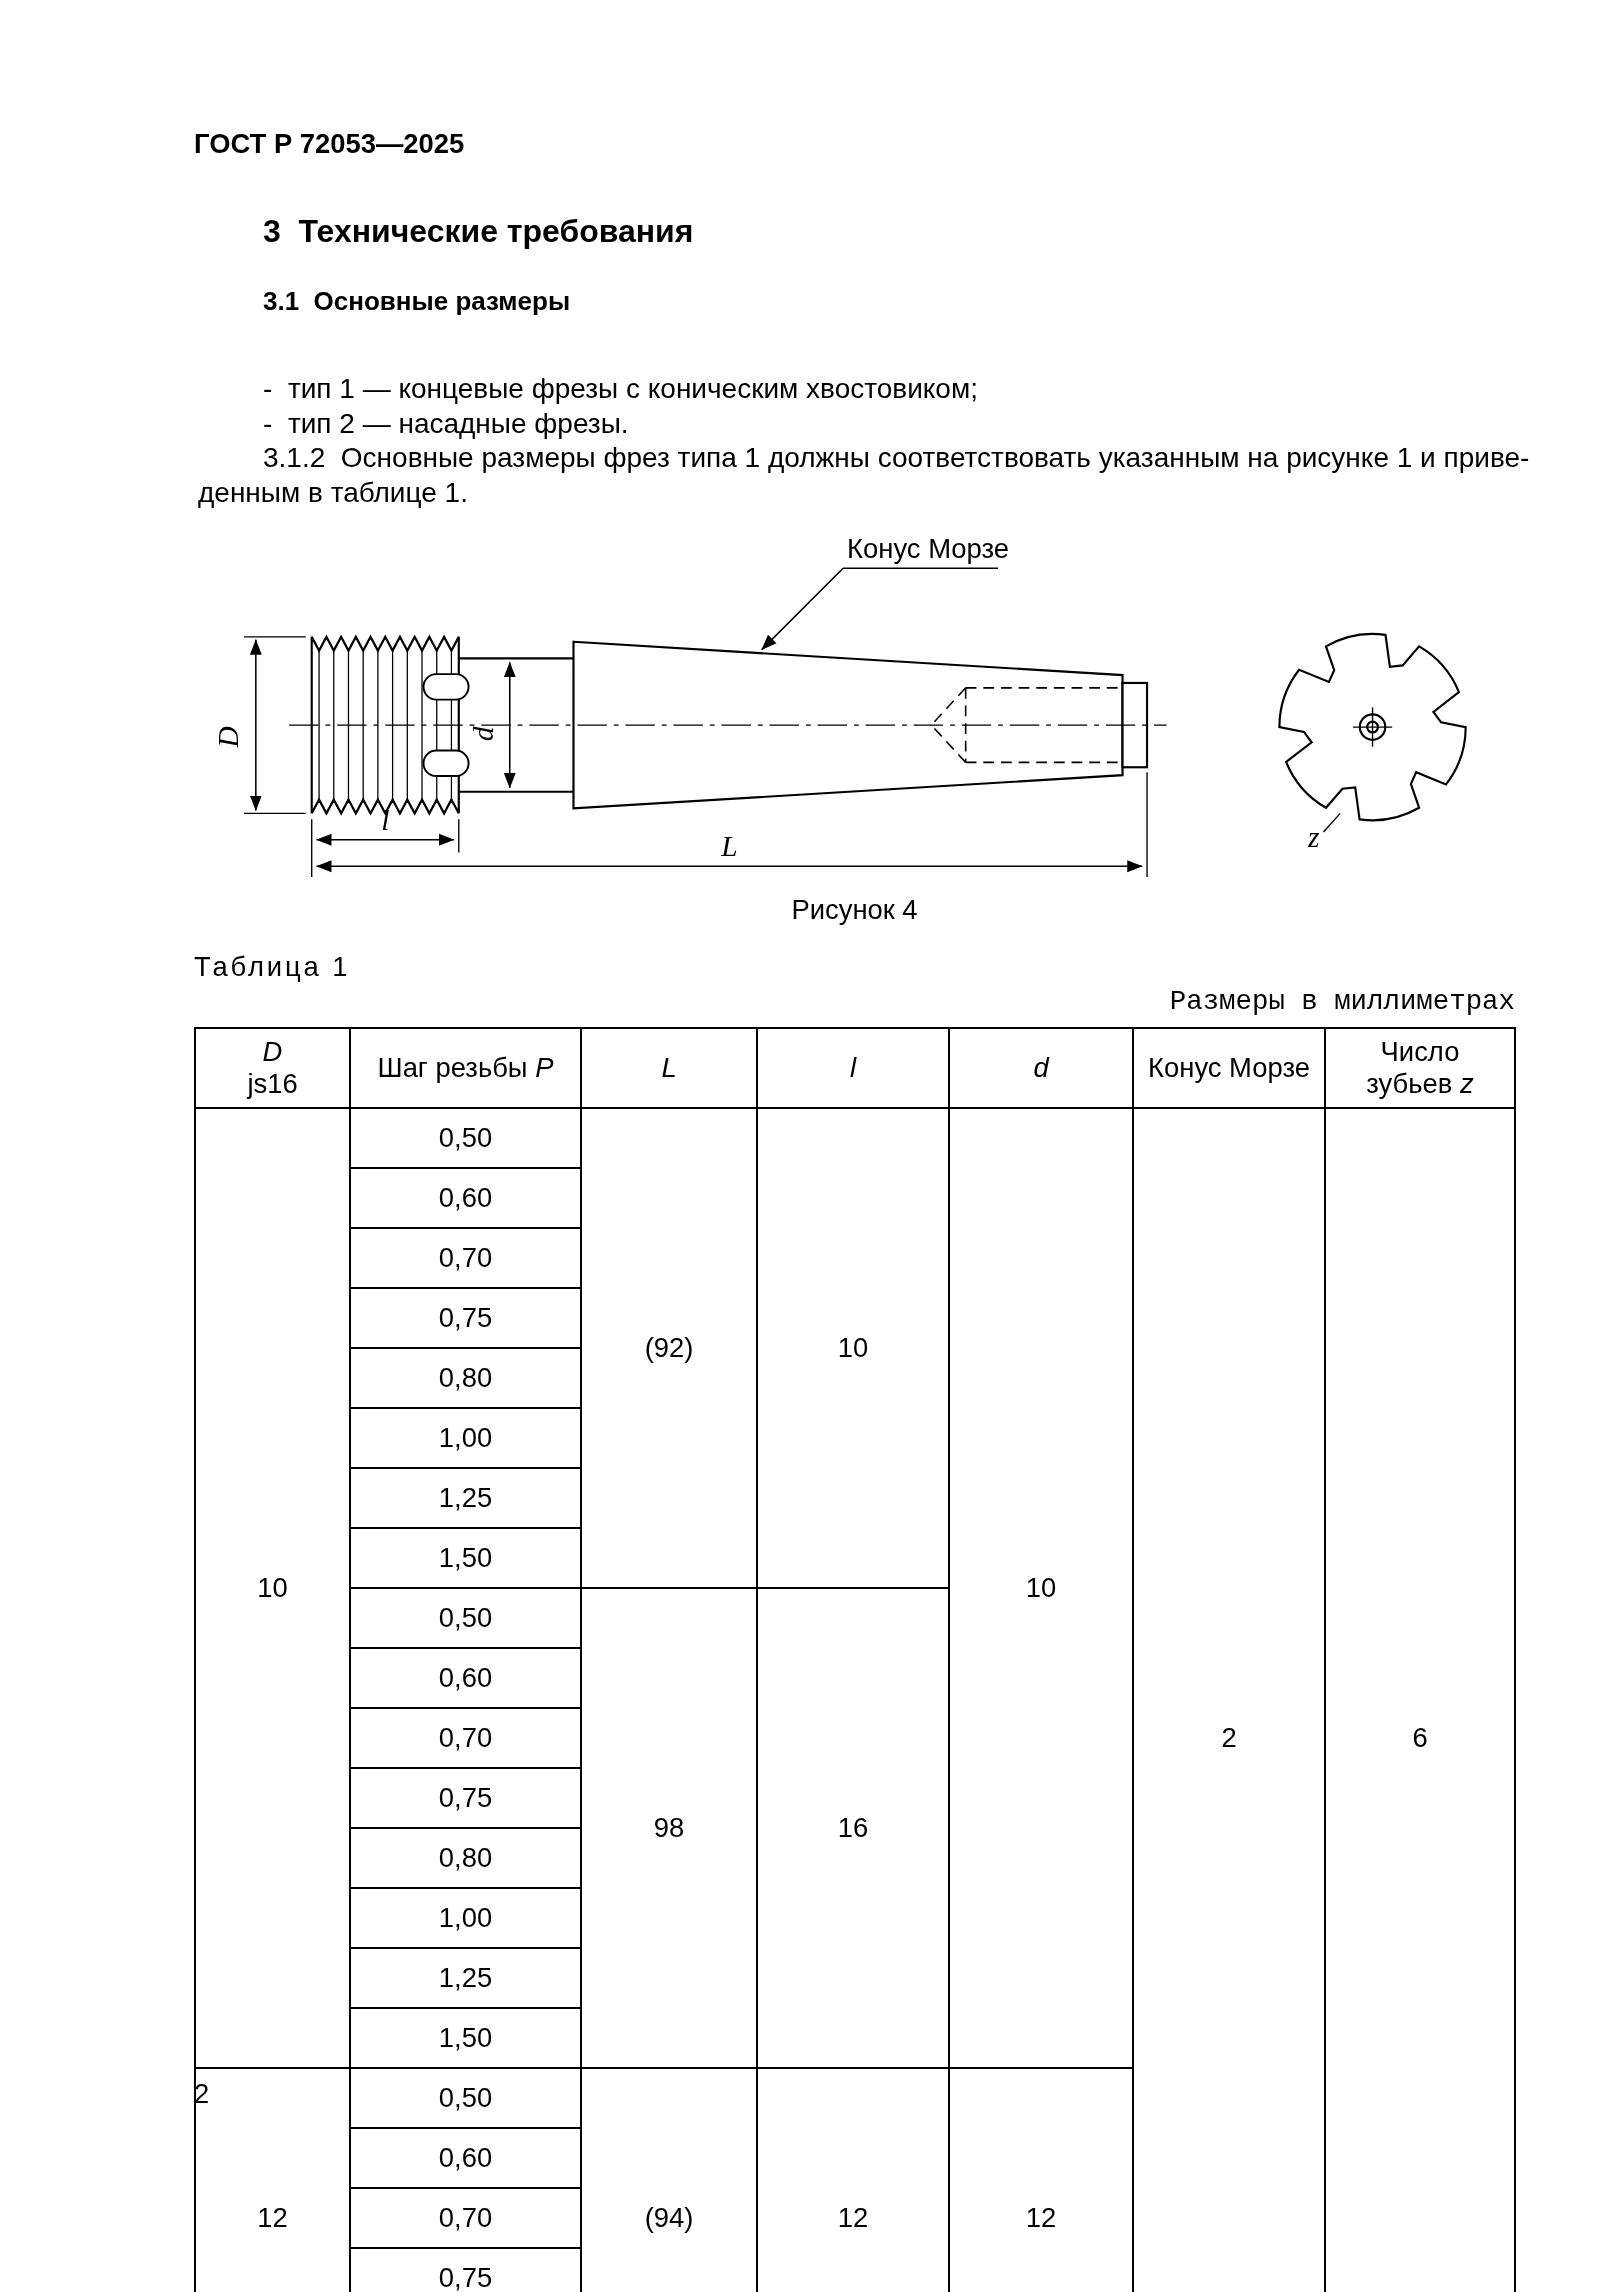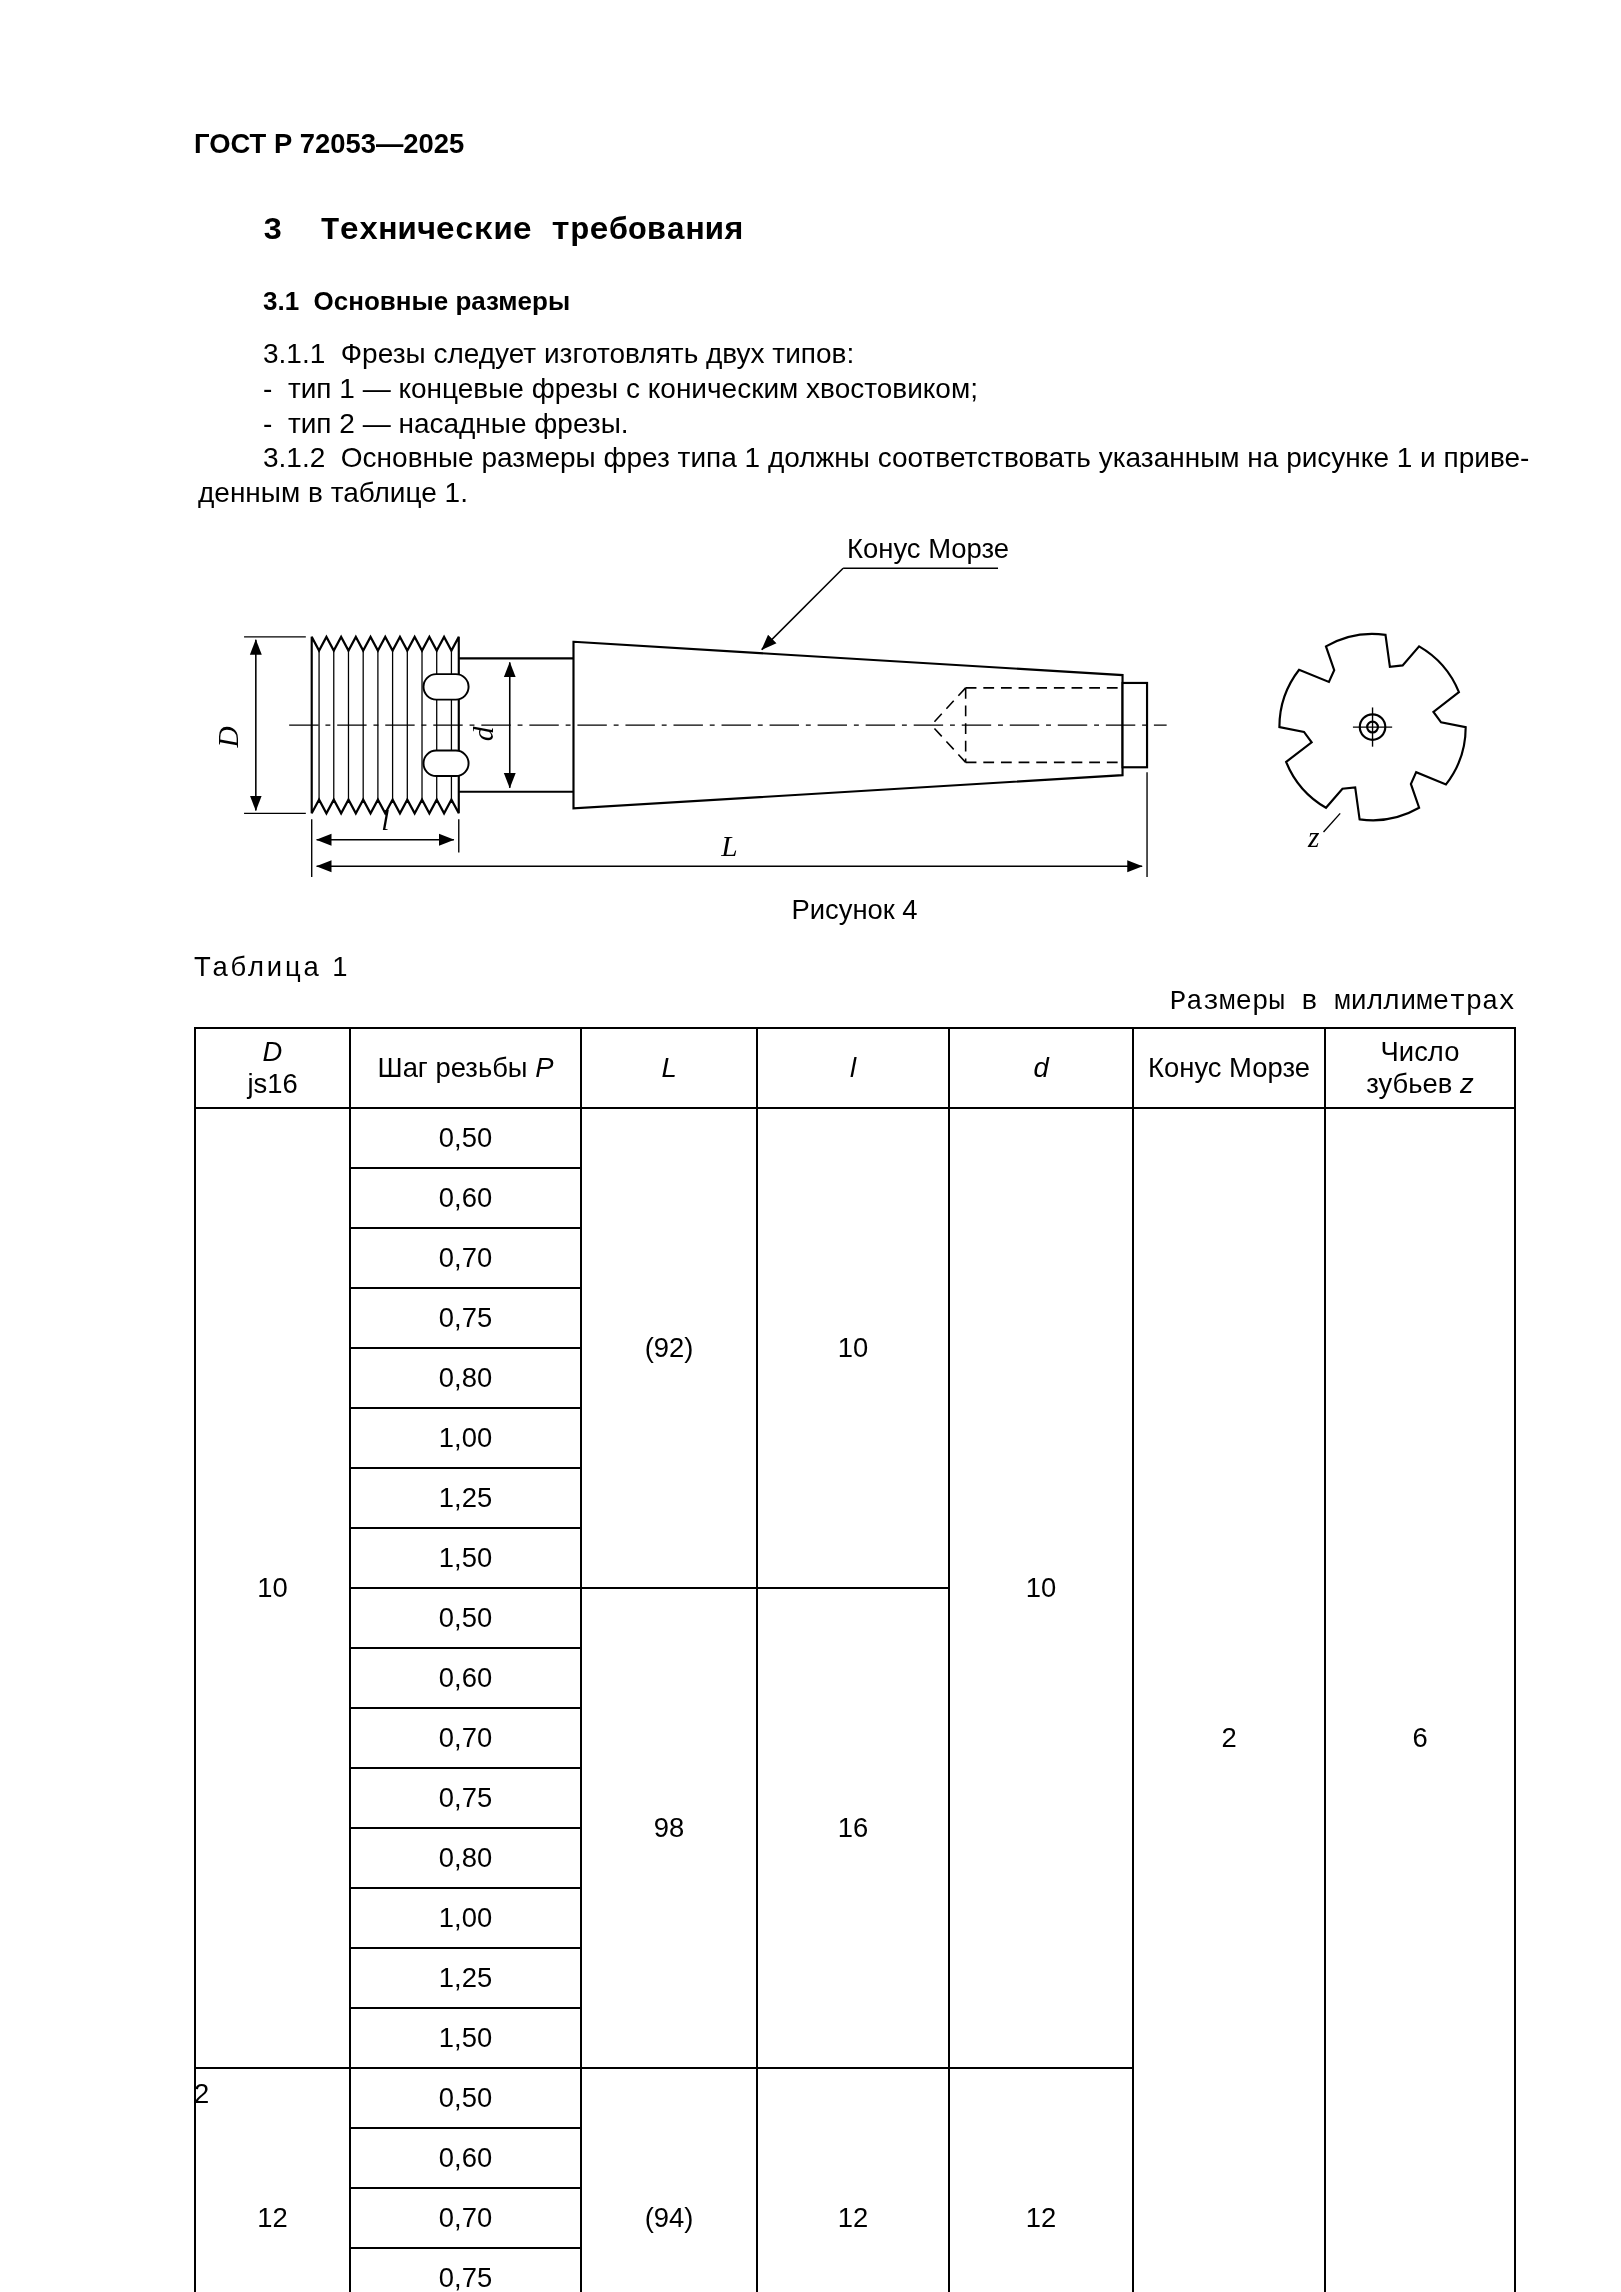--- a/index.html
+++ b/index.html
@@ -4,21 +4,21 @@
 <style>
   * { margin:0; padding:0; box-sizing:border-box; }
   html,body { background:#ffffff; }
   .page {
     position:relative; width:1621px; height:2293px; background:#ffffff;
     font-family:"Liberation Sans", sans-serif; color:#000; overflow:hidden;
   }
   .abs { position:absolute; }
   .textline { position:absolute; white-space:pre; font-size:28px; line-height:1.2; }
   .doc-header { top:128px; left:194px; font-size:27.4px; font-weight:700; }
-  .h-section { top:212px; left:263px; font-size:32px; font-weight:700;font-family:Liberation Mono, monospace; }
+  .h-section { top:212px; left:263px; font-size:32px; font-weight:700; }
   .h-sub { top:286px; left:263px; font-size:26px; font-weight:700; }
   .p311 { top:337px; left:263px; }
   .li1 { top:372px; left:263px; }
   .li2 { top:407px; left:263px; }
   .p312a { top:441px; left:263px; }
   .p312b { top:476px; left:198px; }
   .figure-caption { top:894px; left:194px; width:1321px; text-align:center; font-size:27.4px; }
   .table-label { top:951px; left:194px; font-size:27.4px; letter-spacing:2.9px; }
   .units-note { top:986px; left:194px; width:1321px; text-align:right; font-size:27.4px;font-family:Liberation Mono, monospace; }
   .page-number { top:2078px; left:194px; font-size:27.4px; }
@@ -50,21 +50,20 @@
   .callout-text { font:28px "Liberation Sans", sans-serif; fill:#000; }
 </style>
 </head>
 <body>
 
 <div class="page">
 
   <div class="textline doc-header">ГОСТ Р 72053—2025</div>
   <div class="textline h-section">3  Технические требования</div>
   <div class="textline h-sub">3.1  Основные размеры</div>
-  <div class="textline p311">3.1.1  Фрезы следует изготовлять двух типов:</div>
   <div class="textline li1">-  тип 1 — концевые фрезы с коническим хвостовиком;</div>
   <div class="textline li2">-  тип 2 — насадные фрезы.</div>
   <div class="textline p312a">3.1.2  Основные размеры фрез типа 1 должны соответствовать указанным на рисунке 1 и приве-</div>
   <div class="textline p312b">денным в таблице 1.</div>
 
   <svg class="abs figure-svg" width="1353" height="363" viewBox="150 535 1380 370" xmlns="http://www.w3.org/2000/svg">
     <defs>
       <marker id="arr" viewBox="0 0 10 10" refX="9.5" refY="5" markerWidth="10" markerHeight="10" orient="auto-start-reverse">
         <path d="M0,1.2 L9.8,5 L0,8.8 Z" fill="#000"></path>
       </marker>

